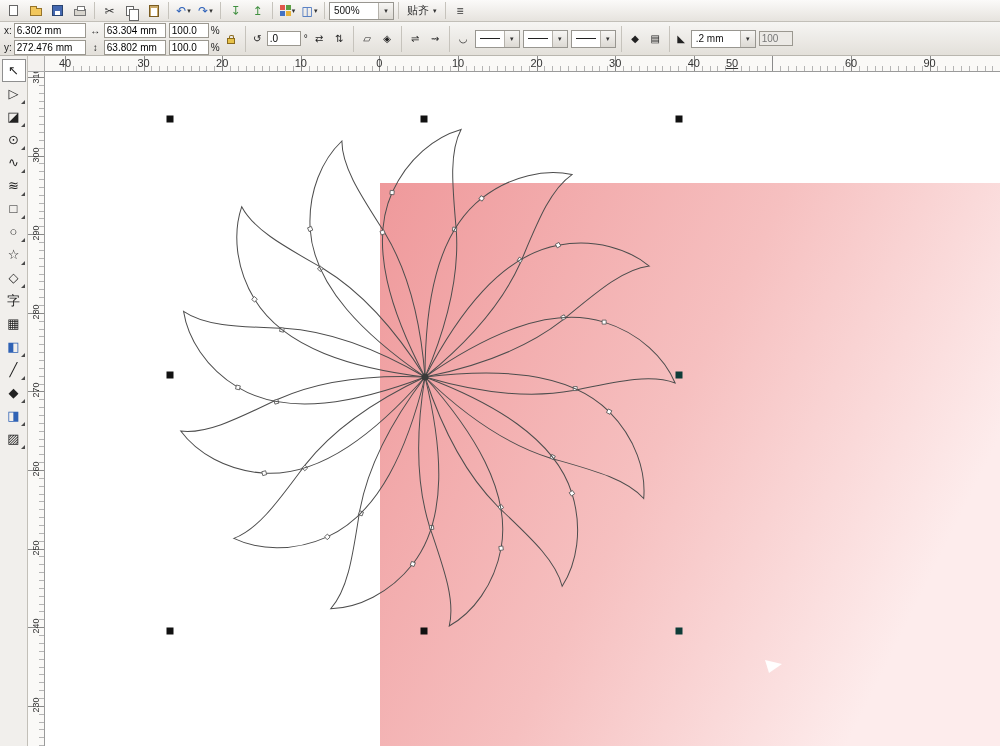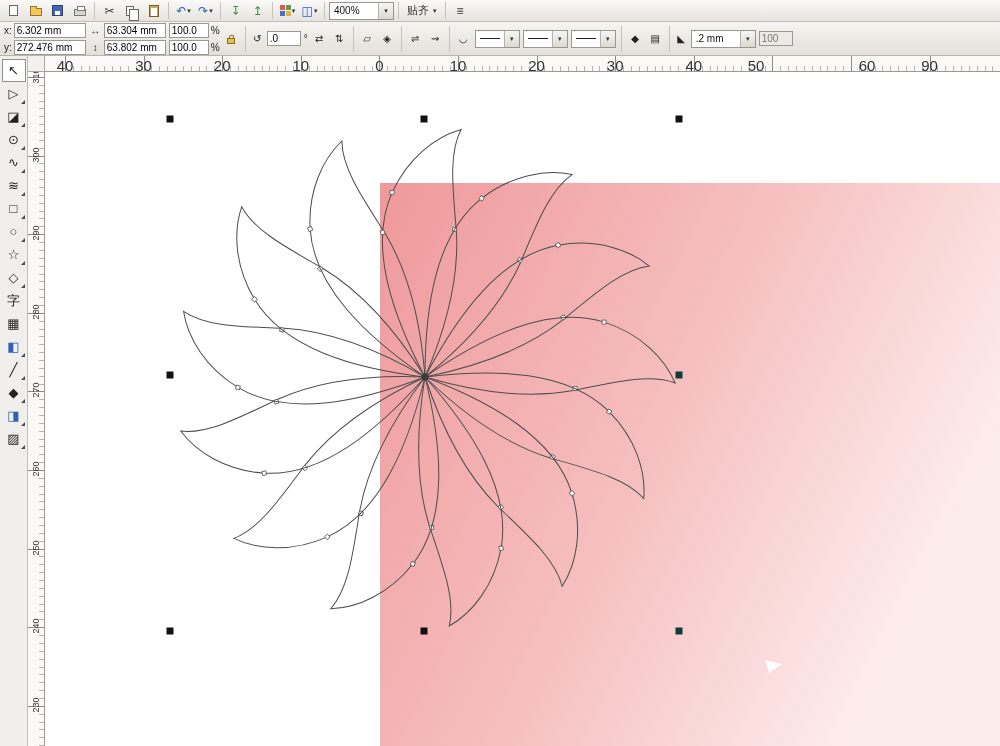--- a/index.html
+++ b/index.html
@@ -73,21 +73,21 @@
   .ruler-corner{position:absolute;left:28px;top:56px;width:17px;height:16px;background:#f3f1ee;
     border-right:1px solid #aaa;border-bottom:1px solid #aaa;box-sizing:border-box}
   .hruler{position:absolute;left:45px;top:56px;width:955px;height:16px;box-sizing:border-box;overflow:hidden;
     border-bottom:1px solid #9a9a9a;background-color:#faf9f7;
     background-image:
       repeating-linear-gradient(to right,#8a8a8a 0 1px,transparent 1px 78.6px),
       repeating-linear-gradient(to right,#b5b5b5 0 1px,transparent 1px 7.86px);
     background-size:auto 100%,auto 5px;
     background-position:20px 0,20px 100%;
     background-repeat:no-repeat}
-  .hnum{position:absolute;top:1px;transform:translateX(-50%);font-size:15px;color:#333}
+  .hnum{position:absolute;top:1px;transform:translateX(-50%);font-size:11px;color:#333}
   .vruler{position:absolute;left:28px;top:72px;width:17px;height:674px;box-sizing:border-box;overflow:hidden;
     border-right:1px solid #9a9a9a;background-color:#faf9f7;
     background-image:
       repeating-linear-gradient(to bottom,#8a8a8a 0 1px,transparent 1px 78.6px),
       repeating-linear-gradient(to bottom,#b5b5b5 0 1px,transparent 1px 7.86px);
     background-size:100% auto,5px auto;
     background-position:0 5px,100% 5px;
     background-repeat:no-repeat}
   .vnum{position:absolute;left:0;width:15px;font-size:9px;color:#333;transform:rotate(-90deg);text-align:center}
 
@@ -142,21 +142,21 @@
     <span class="tbtn">
         <i class="ic ic-grid"></i>
         <span class="caret">▾</span>
       </span>
     <span class="tbtn blue">
         <span>◫</span>
         <span class="caret">▾</span>
       </span>
     <span class="tsep"></span>
     <span class="combo zoom">
-      <span class="combo-text">400%</span>
+      <span class="combo-text">500%</span>
       <span class="caret-btn">▾</span>
     </span>
     <span class="tsep"></span>
     <span class="tbtn snap">
       <span>贴齐</span>
       <span class="caret">▾</span>
     </span>
     <span class="tsep"></span>
     <span class="tbtn">
         <span>≡</span>
@@ -311,22 +311,22 @@
   <div class="hruler" id="hruler">
       <span class="hnum" style="left: 20px;">40</span>
       <span class="hnum" style="left: 98.6px;">30</span>
       <span class="hnum" style="left: 177.2px;">20</span>
       <span class="hnum" style="left: 255.8px;">10</span>
       <span class="hnum" style="left: 334.4px;">0</span>
       <span class="hnum" style="left: 413px;">10</span>
       <span class="hnum" style="left: 491.6px;">20</span>
       <span class="hnum" style="left: 570.2px;">30</span>
       <span class="hnum" style="left: 648.8px;">40</span>
-      <span class="hnum" style="left: 711px; text-decoration: underline;">50</span>
-      <span class="hnum" style="left: 806px; margin-left: 16px;">60</span>
+      <span class="hnum" style="left: 687px; text-decoration: underline;">50</span>
+      <span class="hnum" style="left: 806px;">60</span>
       <span class="hnum" style="left: 884.6px;">90</span>
     </div>
   <div class="vruler" id="vruler">
       <span class="vnum" style="top: -1px;">310</span>
       <span class="vnum" style="top: 77.6px;">300</span>
       <span class="vnum" style="top: 156.2px;">290</span>
       <span class="vnum" style="top: 234.8px;">280</span>
       <span class="vnum" style="top: 313.4px;">270</span>
       <span class="vnum" style="top: 392px;">260</span>
       <span class="vnum" style="top: 470.6px;">250</span>

